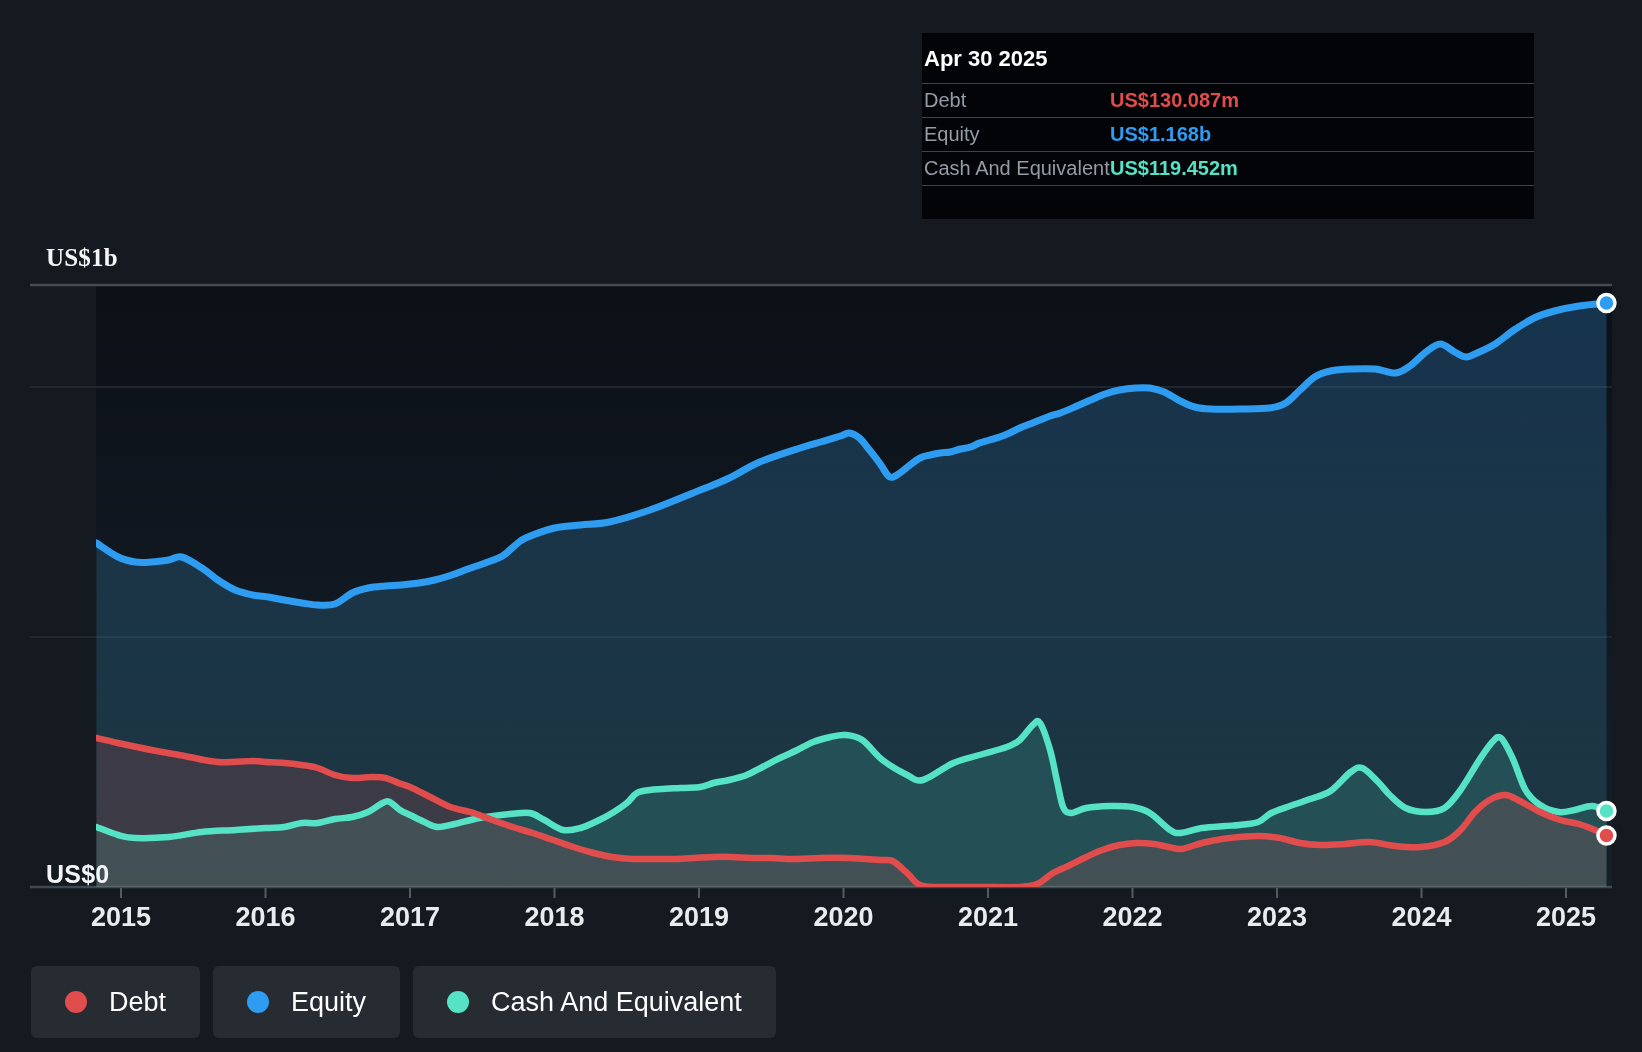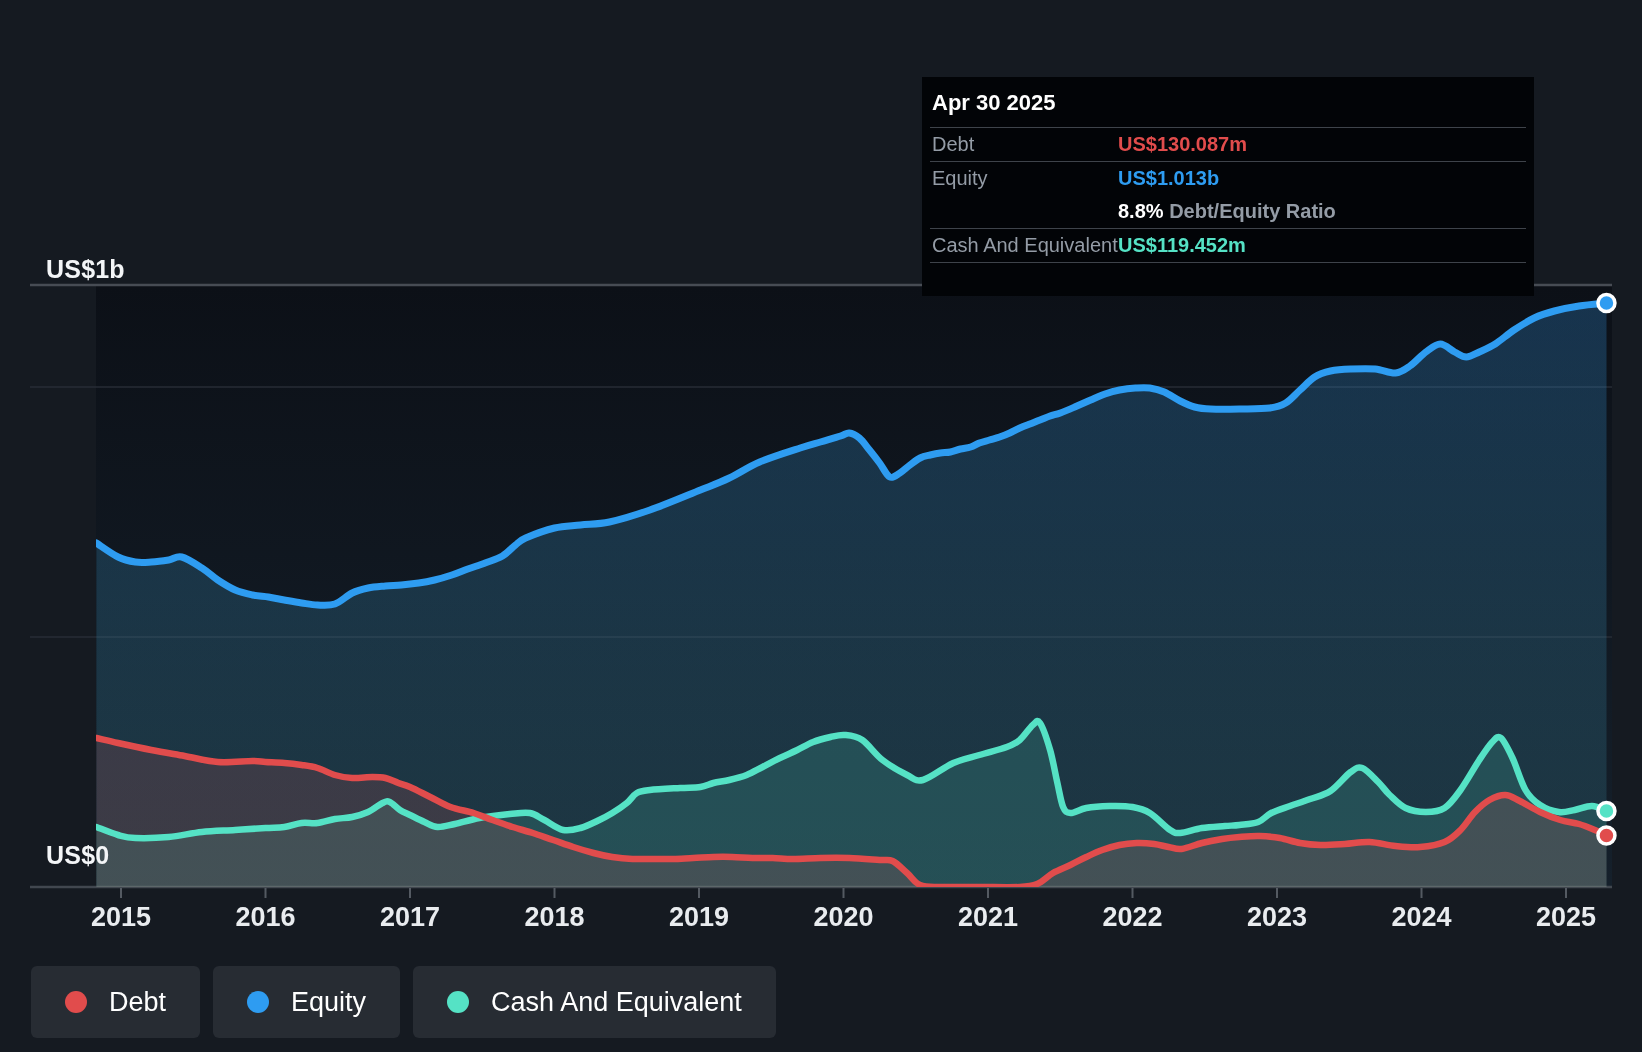--- a/index.html
+++ b/index.html
@@ -4,26 +4,26 @@
 <style>
   html,body{margin:0;padding:0;background:#151a21;}
   .screen{
     position:relative;width:1642px;height:1052px;overflow:hidden;
     background:#151a21;font-family:"Liberation Sans",sans-serif;
     -webkit-font-smoothing:antialiased;
   }
   .screen svg{position:absolute;left:0;top:0;}
   
   .y-label{position:absolute;left:46px;color:#f3f5f7;font-size:25px;font-weight:700;letter-spacing:.2px;}
-  .y-label.top{top:255px;}
-  .y-label.bottom{top:841px;}
+  .y-label.top{top:244px;font-family:Liberation Serif, serif;}
+  .y-label.bottom{top:860px;}
   
   .tooltip{
     position:absolute;left:922px;top:33px;width:612px;box-sizing:border-box;
-    background:#020407;padding:0 8px;color:#fff;margin-top:44px;
+    background:#020407;padding:0 0;color:#fff;
   }
   .tt-title{font-size:22px;font-weight:700;color:#ffffff;padding:13px 2px 11px 2px;}
   .tt-row{display:flex;align-items:center;border-top:1px solid #3e434a;min-height:33px;padding:0 2px;}
   .tt-row.no-border{border-top:none;}
   .tt-label{flex:0 0 186px;font-size:20px;color:#949ca6;}
   .tt-value{font-size:20px;font-weight:700;}
   .tt-ratio-bold{color:#ffffff;font-size:20px;font-weight:700;}
   .tt-ratio-rest{color:#949ca6;font-size:20px;font-weight:600;}
   .tt-bottom-pad{height:9px;}
   
@@ -98,27 +98,21 @@
   <div class="y-label bottom">US$0</div>
 
   <div class="tooltip">
     <div class="tt-title">Apr 30 2025</div>
     <div class="tt-row">
       <div class="tt-label">Debt</div>
       <div class="tt-value" style="color: rgb(225, 76, 76);">US$130.087m</div>
     </div>
     <div class="tt-row">
       <div class="tt-label">Equity</div>
-      <div class="tt-value" style="color: rgb(46, 156, 241);">US$1.013b</div>
-    </div>
-    <div class="tt-row no-border">
-      <div class="tt-label"></div>
-      <div class="tt-value">
-        <span class="tt-ratio-bold">8.8%</span><span class="tt-ratio-rest"> Debt/Equity Ratio</span>
-      </div>
+      <div class="tt-value" style="color: rgb(46, 156, 241);">US$1.168b</div>
     </div>
     <div class="tt-row">
       <div class="tt-label">Cash And Equivalent</div>
       <div class="tt-value" style="color: rgb(85, 226, 197);">US$119.452m</div>
     </div>
     <div class="tt-row tt-bottom-pad"></div>
   </div>
 
   <div class="legend">
     <div class="legend-pill">

